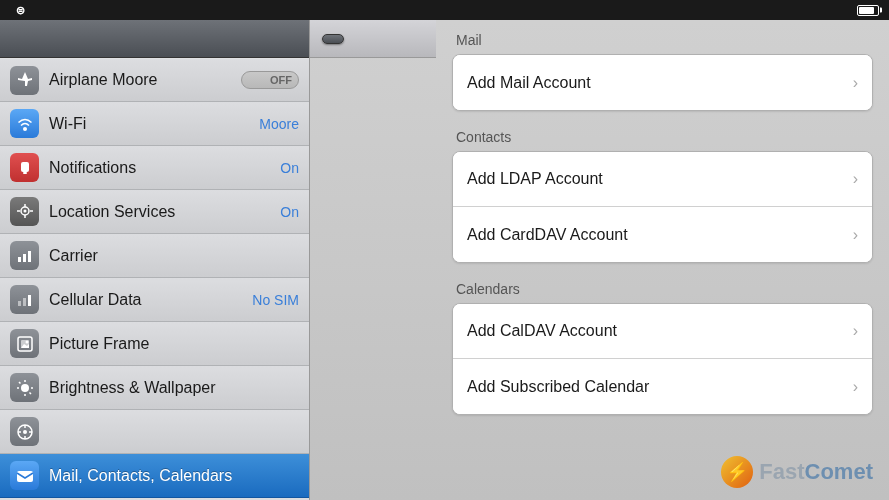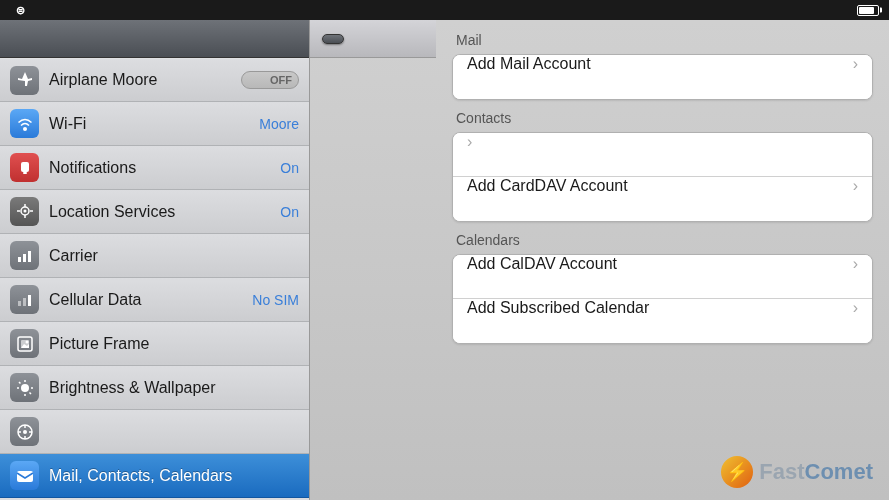--- a/index.html
+++ b/index.html
@@ -165,36 +165,36 @@
     }
     .content-body {
       flex: 1;
       padding: 12px 16px;
       overflow: hidden;
     }
     .section-label {
       font-size: 14px;
       color: #555;
       margin-bottom: 6px;
-      margin-top: 10px;
+      margin-top: 18px;
       padding-left: 4px;
     }
     .section-label:first-child { margin-top: 0; }
     .list-group {
       background: white;
       border-radius: 8px;
       border: 1px solid #b0b0b0;
       overflow: hidden;
       margin-bottom: 10px;
       box-shadow: 0 1px 2px rgba(0,0,0,0.1);
     }
     .list-row {
       display: flex;
-      align-items: flex-start;
-      height: 44px;
+      align-items: center;
+      height: 55px;
       padding: 0 14px;
       border-bottom: 1px solid #d0d0d0;
       cursor: pointer;
       background: white;
     }
     .list-row:last-child { border-bottom: none; }
     .list-row-label {
       flex: 1;
       font-size: 16px;
       color: #1a1a1a;
@@ -390,20 +390,21 @@
         <div class="section-label">Mail</div>
         <div class="list-group">
           <div class="list-row">
             <span class="list-row-label">Add Mail Account</span>
             <span class="list-row-chevron">›</span>
           </div>
         </div>
         <div class="section-label">Contacts</div>
         <div class="list-group">
           <div class="list-row">
+            <span class="list-row-label">Add LDAP Account</span>
             <span class="list-row-chevron">›</span>
           </div>
           <div class="list-row">
             <span class="list-row-label">Add CardDAV Account</span>
             <span class="list-row-chevron">›</span>
           </div>
         </div>
         <div class="section-label">Calendars</div>
         <div class="list-group">
           <div class="list-row">

